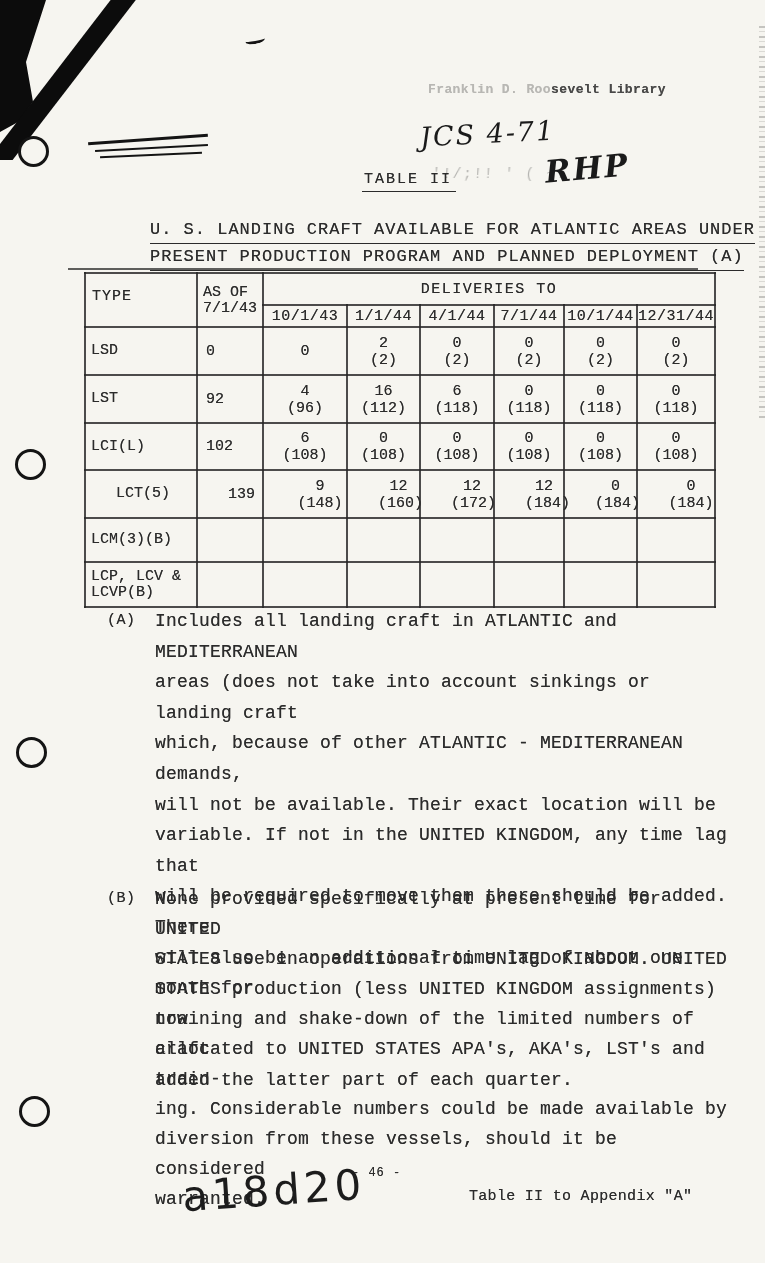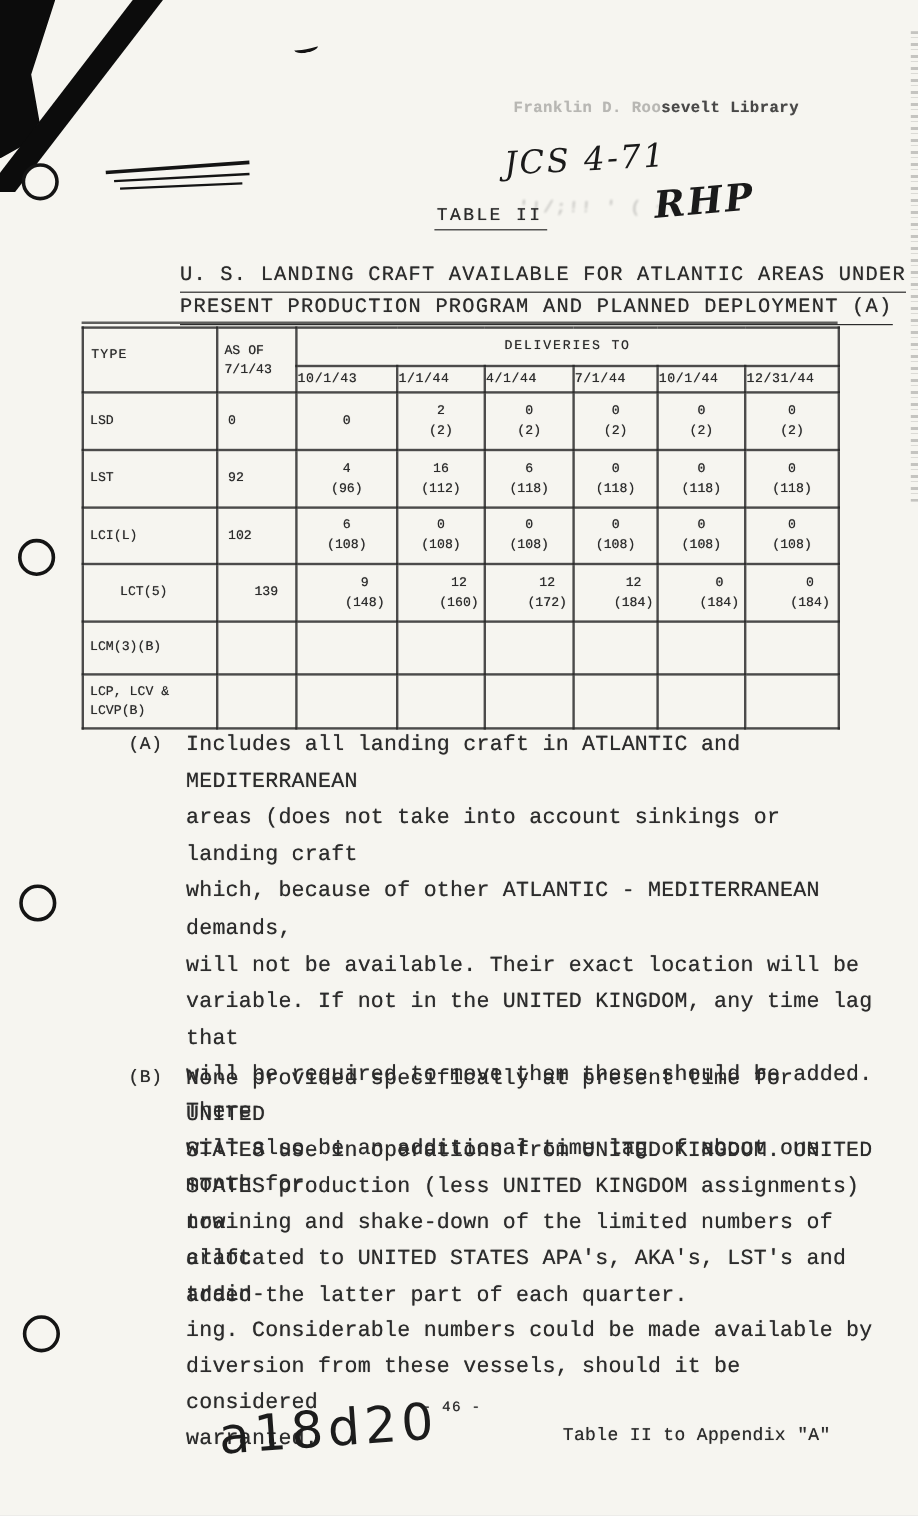--- a/index.html
+++ b/index.html
@@ -59,33 +59,33 @@
     opacity:0.32; filter:blur(0.7px); transform:skewX(-4deg);
   }
   .hw-rhp { position:absolute; left:545px; top:150px; font-size:31px; font-weight:bold; letter-spacing:2px; transform:rotate(-5deg); }
 
   .doc-title { position:absolute; left:150px; top:218px; width:565px; font-size:17px; letter-spacing:1px; line-height:24px; }
   .doc-title .tline { display:inline-block; border-bottom:1.8px solid #2b2b2b; padding-bottom:1px; margin-bottom:1px; white-space:nowrap; }
 
   
   .topline { position:absolute; left:68px; top:268px; width:630px; border-top:2px solid rgba(43,43,43,0.75); }
   table.craft {
-    position:absolute; left:68px; top:272px; width:630px;
+    position:absolute; left:84px; top:272px; width:630px;
     border-collapse:collapse; table-layout:fixed;
-    font-size:11px;
+    font-size:15px;
   }
   table.craft th, table.craft td {
     border:2px solid rgba(38,38,38,0.82);
     font-weight:normal; vertical-align:middle;
   }
   table.craft .pre { white-space:pre-line;border-radius:15px; }
   th.h-type { text-align:left; vertical-align:bottom; padding:0 0 8px 6px; letter-spacing:1px; }
   th.h-asof { text-align:left; vertical-align:top; padding:2px 0 0 5px; line-height:16px; }
   th.h-deliv { height:32px; text-align:center; letter-spacing:1.5px; padding:0; }
-  th.h-date { height:22px; text-align:left; padding:0; letter-spacing:0.5px; overflow:hidden; }
+  th.h-date { height:22px; text-align:center; padding:0; letter-spacing:0.5px; overflow:hidden; }
   td.c-type { text-align:left; padding-left:5px; line-height:16px; }
   td.c-asof { text-align:left; padding-left:8px; }
   td.c-num { text-align:center; line-height:17px; padding-top:1px; }
   tr.r-lsd td { height:48px; } tr.r-lst td { height:48px;margin-left:27px; }
   tr.r-lci td { height:47px; } tr.r-lct td { height:48px;padding-left:30px; }
   tr.r-lcm td { height:44px; } tr.r-lcp td { height:45px; }
 
   
   .note-label { position:absolute; font-size:15px; letter-spacing:0.5px; }
   .note-a-label { left:107px; top:612px; }

